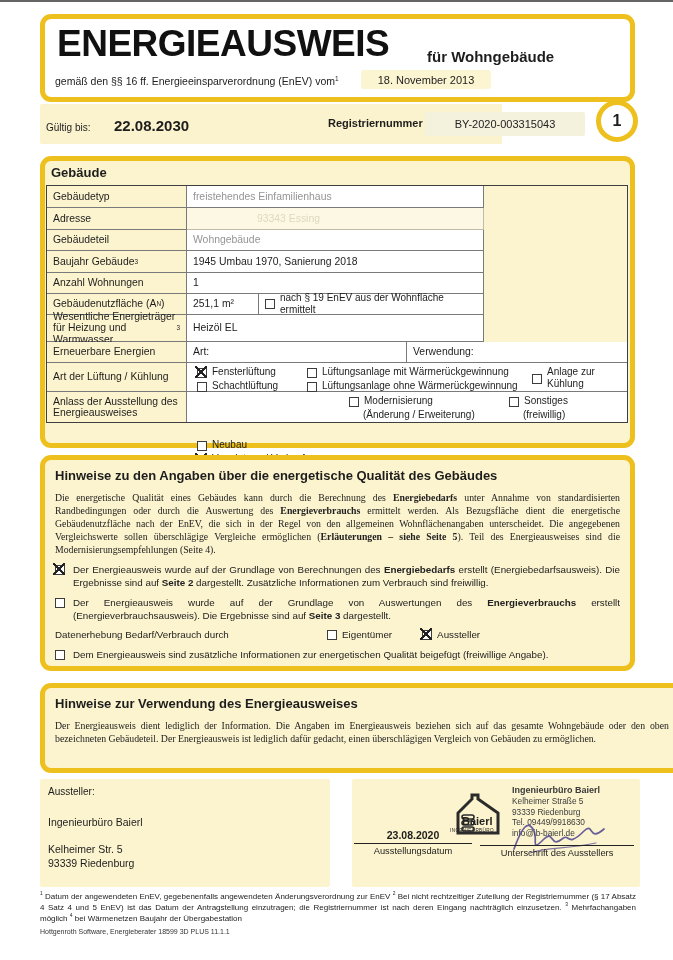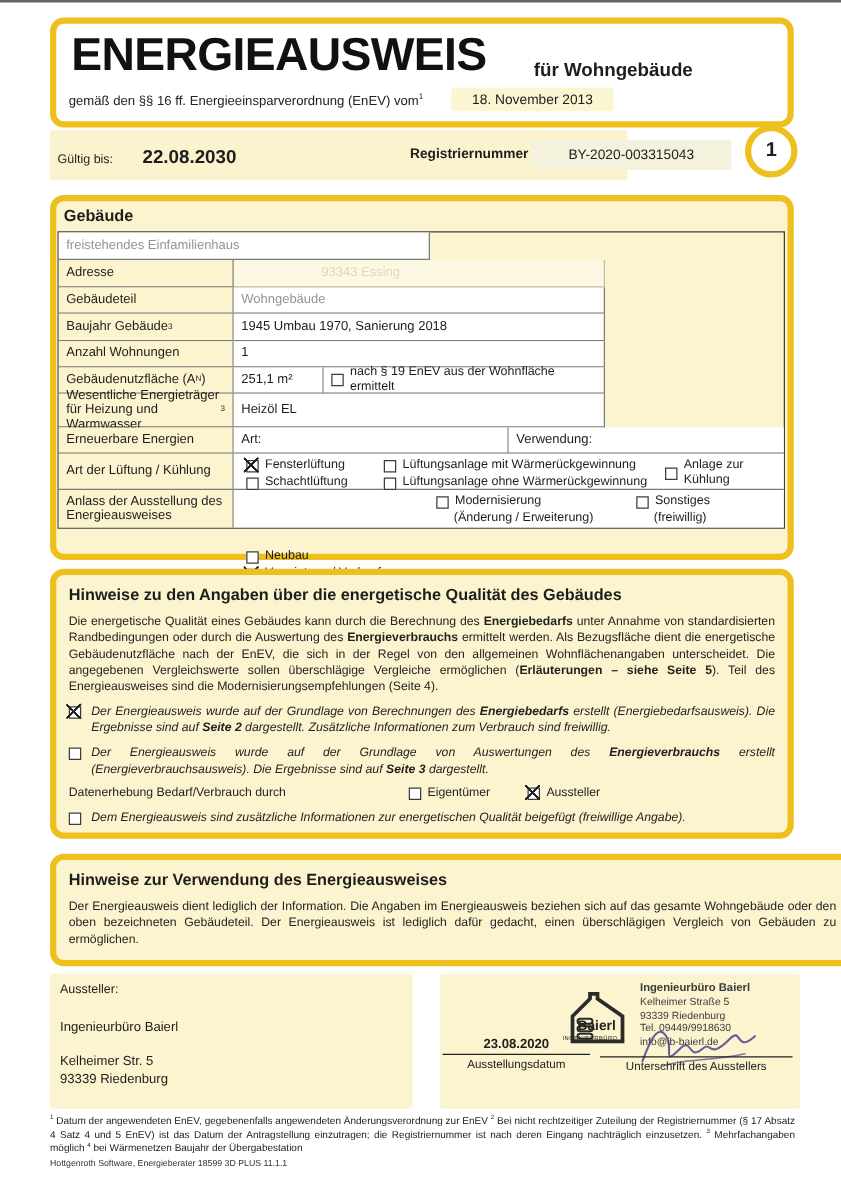--- a/index.html
+++ b/index.html
@@ -69,24 +69,24 @@
   .cbitem span{display:block;}
   .subl{margin-left:14px;}
 
   .colwrap{display:flex;width:100%;padding-top:3px;}
   .ksp{font-size:10px;line-height:12px;}
 
   
   .hx1{left:40px;top:455px;width:595px;height:216px;padding:6px 10px;}
   .hx2{left:40px;top:683px;width:644px;height:90px;padding:6px 10px;}
   .hx-title{font-size:13px;font-weight:bold;margin:2px 0 8px 0;}
-  .para{font-size:9.8px;line-height:13px;text-align:justify;color:#222;margin:0 0 7px 0;}
+  .para{font-size:9.8px;line-height:13px;text-align:justify;color:#222;margin:0 0 7px 0;font-family:Liberation Serif, serif;}
   .cbpara{display:flex;align-items:flex-start;margin:0 0 7px 0;}
   .cbpara .cb{margin-top:2px;margin-right:8px;}
-  .cbpara .ptext{flex:1;font-size:9.8px;line-height:13px;text-align:justify;color:#222;font-style:italic;}
+  .cbpara .ptext{flex:1;font-size:9.8px;line-height:13px;text-align:justify;color:#222;}
   .datenrow{display:flex;align-items:center;font-size:9.8px;margin:2px 0 8px 0;}
   .datenrow .dlab{width:272px;}
   .datenrow .opt{display:flex;align-items:center;margin-right:30px;}
 
   
   .ausl{left:40px;top:779px;width:290px;height:108px;background:#fcf4ce;border-radius:2px;}
   .ausr{left:352px;top:779px;width:288px;height:108px;background:#fcf4ce;border-radius:2px;}
   .aus-lab{left:8px;top:7px;font-size:10px;}
   .aus-name{left:8px;top:37px;font-size:10.5px;}
   .aus-street{left:8px;top:64px;font-size:10.5px;}
@@ -130,20 +130,21 @@
   <div class="abs reg-lab"><span class="b">Registriernummer </span><sup>2</sup></div>
   <div class="abs reg-box">BY-2020-003315043</div>
 </div>
 <div class="abs pagecircle">1</div>
 
 <div class="abs frame panel gb">
   <div class="abs gb-title">Gebäude</div>
   <div class="abs table">
 
     <div class="trow h22">
+      <div class="cell lab">Gebäudetyp</div>
       <div class="cell val valshort gray">freistehendes Einfamilienhaus</div>
     </div>
 
     <div class="trow h22">
       <div class="cell lab">Adresse</div>
       <div class="cell val valshort faint" style="padding-left:70px;">93343 Essing</div>
     </div>
 
     <div class="trow h21">
       <div class="cell lab">Gebäudeteil</div>

